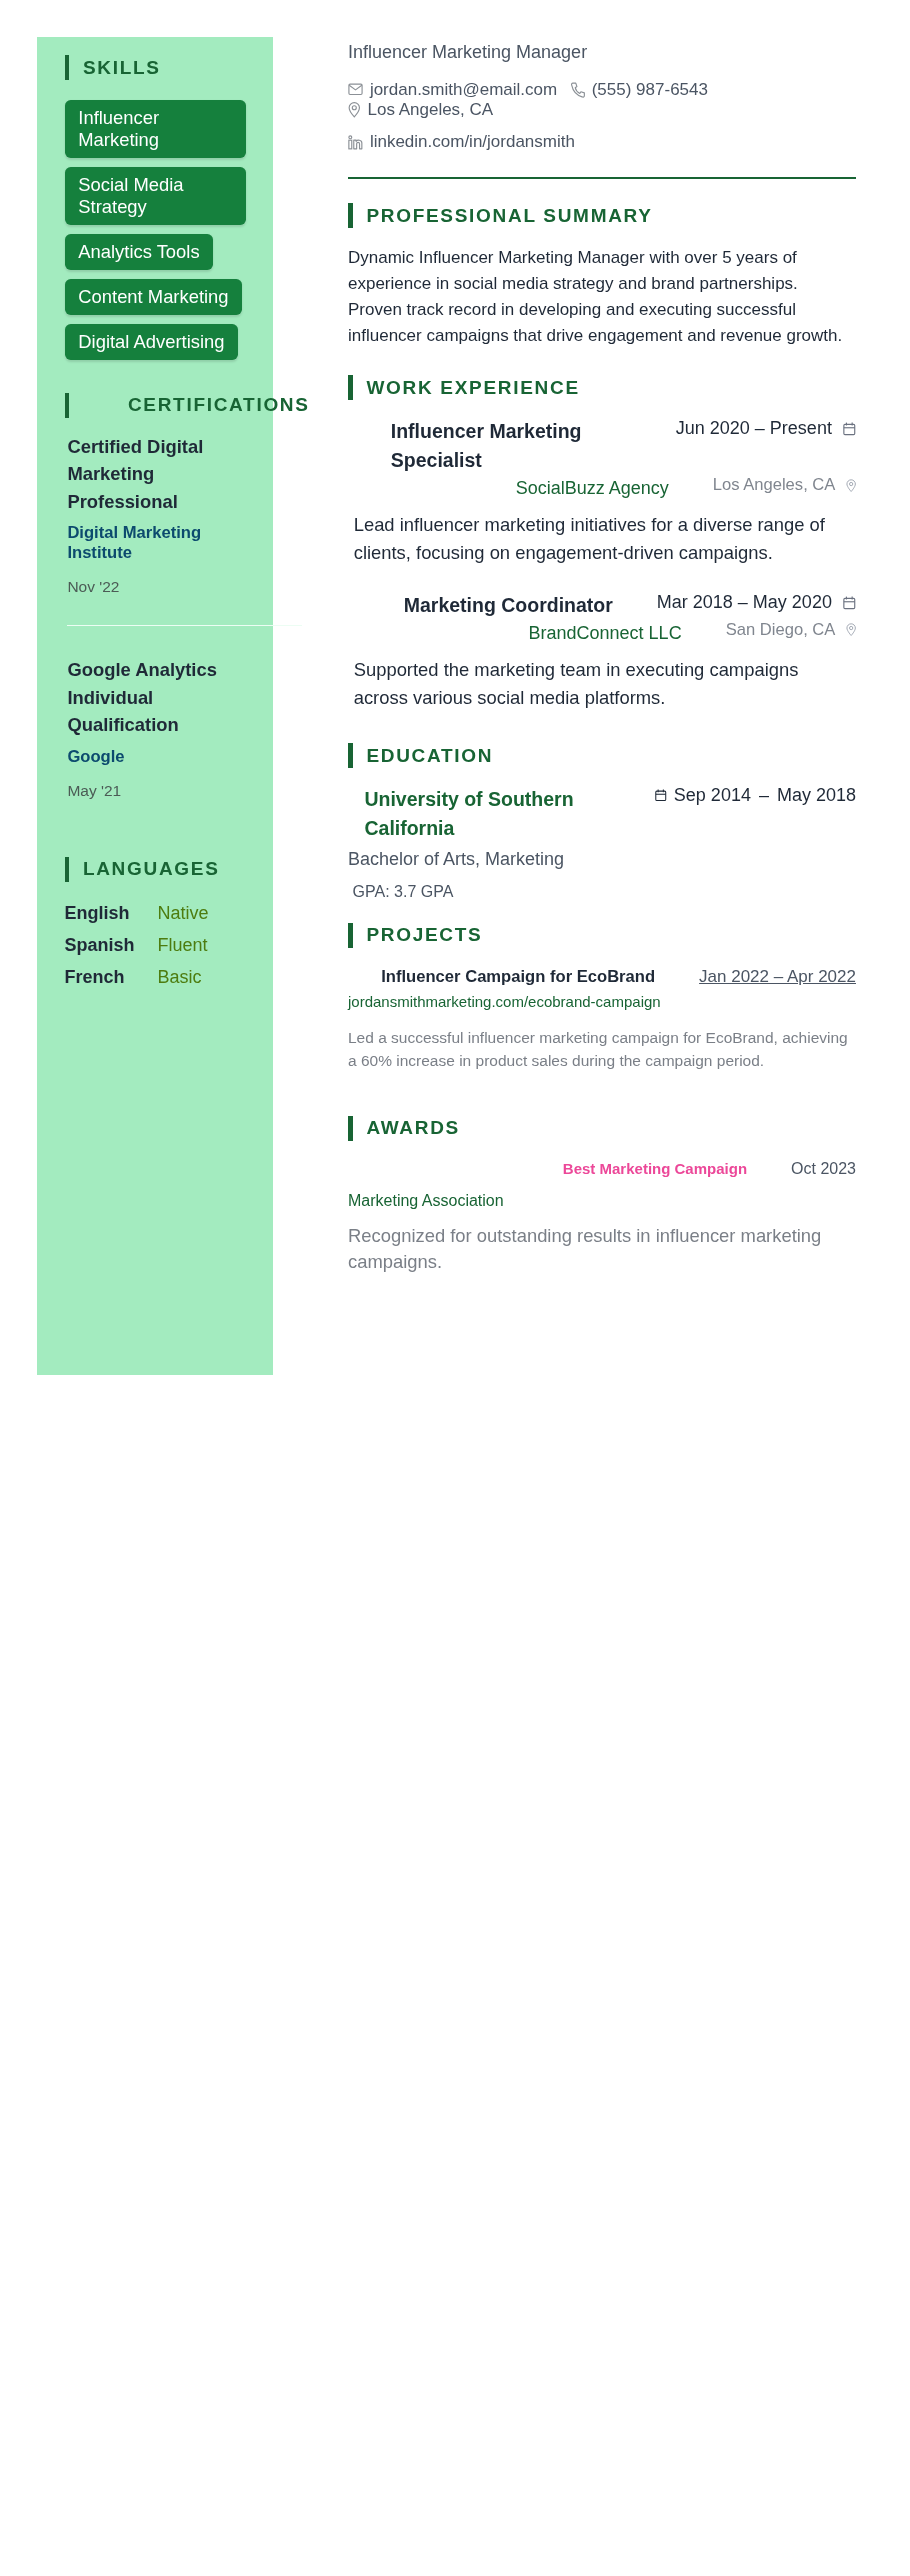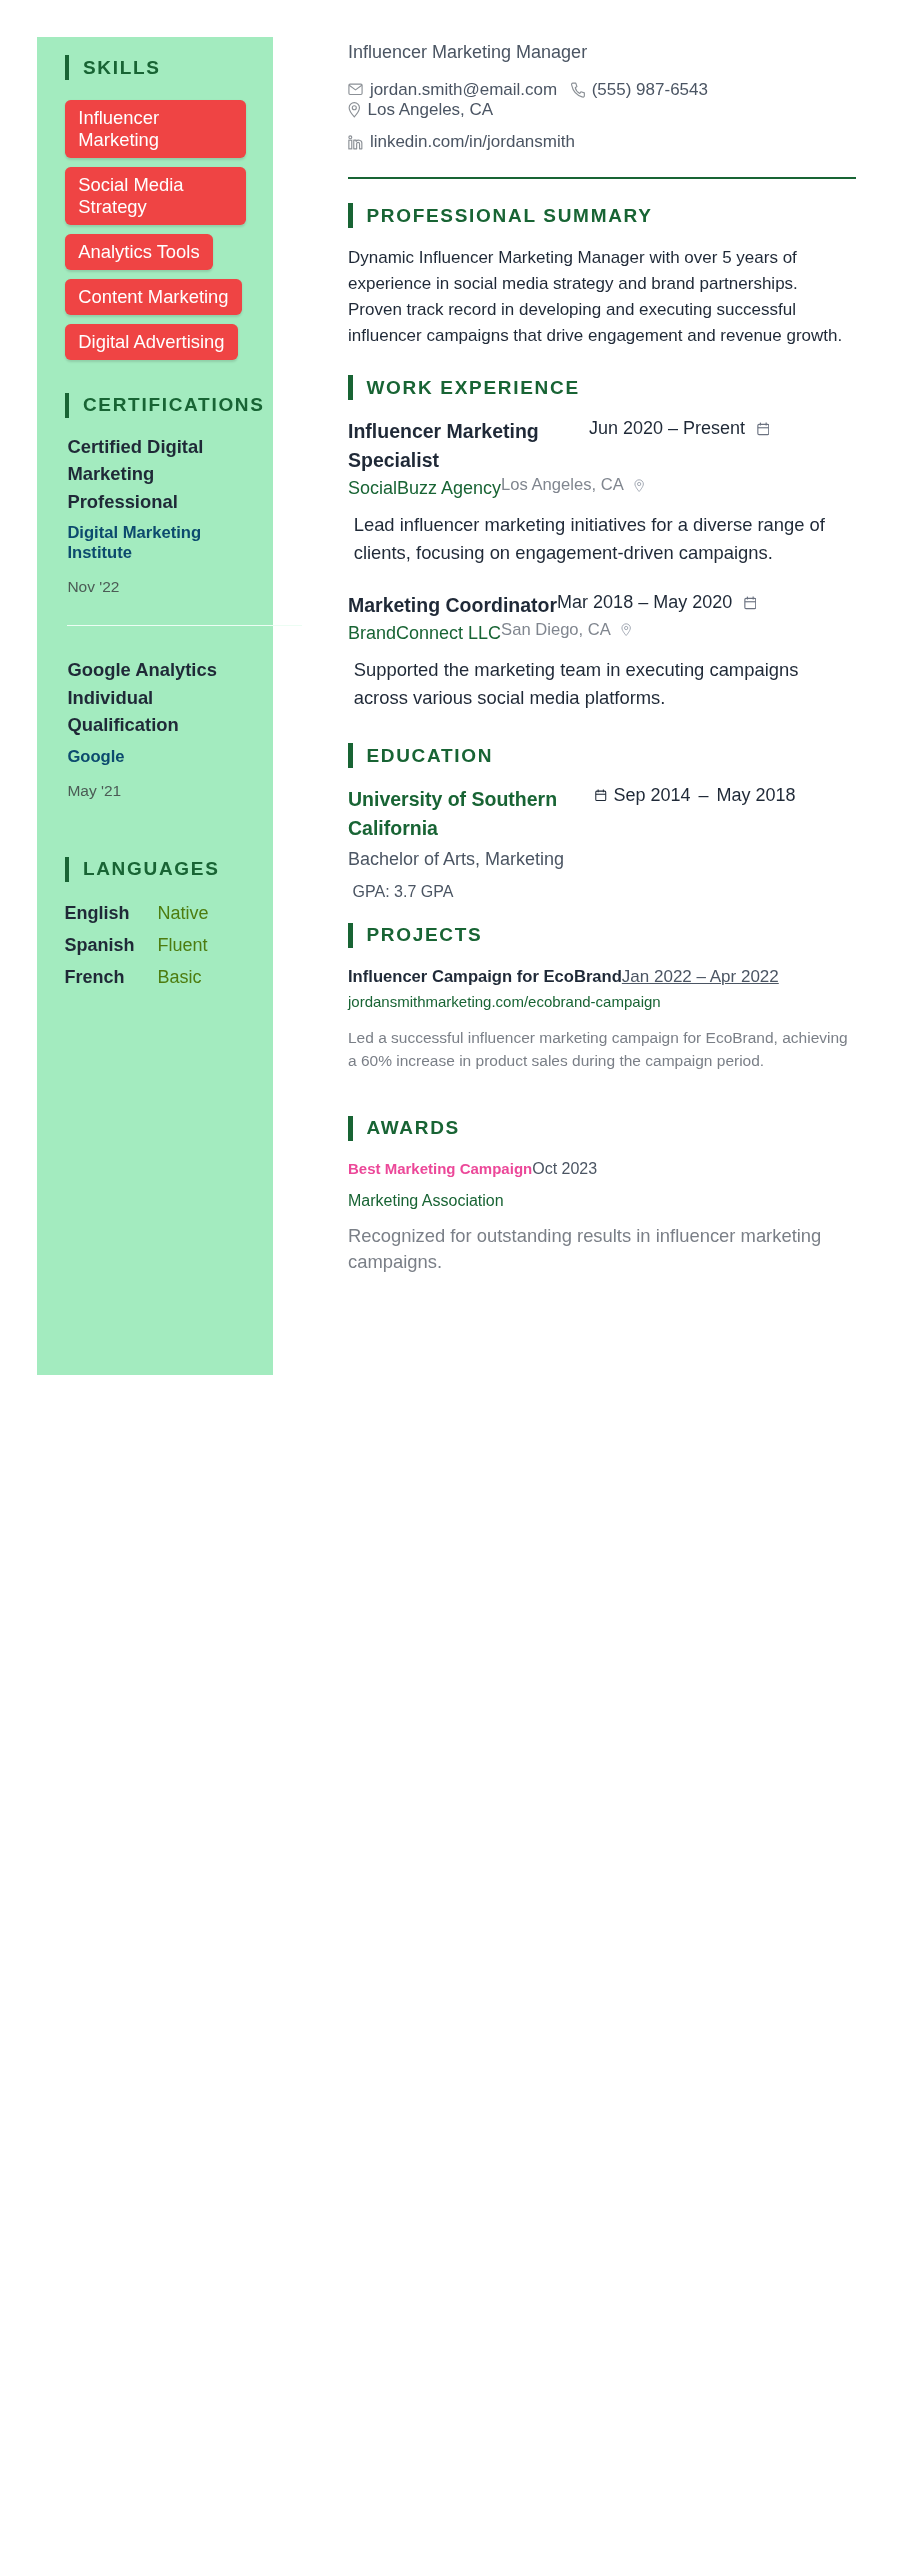--- a/index.html
+++ b/index.html
@@ -14,27 +14,27 @@
     position: absolute; left: 348px; top: 37px; width: 508px;
   }
 
   .sec-head { display: flex; align-items: center; height: 25px; }
   .sec-bar { width: 4.6px; height: 25px; background: #186434; margin-right: 13.8px; flex: none; }
   .sec-title { color: #186434; font-weight: bold; font-size: 19px; letter-spacing: 1.7px; }
 
   
   .skills { margin-top: 19.5px; }
   .skill-chip {
-    display: table; background: #ef4444; color: #ffffff; font-size: 18.4px;
+    display: table; background: #15803d; color: #ffffff; font-size: 18.4px;
     padding: 6.9px 13.8px; border-radius: 5.7px; margin-bottom: 9.2px;
     box-shadow: 0 1.1px 2.3px rgba(0,0,0,0.12);
   }
 
   
-  .certs-head { margin-top: 33px; }
+  .certs-head { margin-top: 33px; gap: 45px; }
   .cert { padding: 0 2.9px; }
   .cert-name { font-weight: bold; font-size: 18.4px; line-height: 27.5px; color: #1f2937; margin-top: 15px; }
   .cert-issuer { font-weight: bold; font-size: 16.6px; color: #0c4a6e; margin-top: 8px; }
   .cert-date { font-size: 15.5px; color: #4b5b55; margin-top: 15px; }
   .cert-divider { height: 1.1px; background: #ecfdf3; margin: 29px 0 30px 2.9px; width: 235px; }
 
   
   .lang-head { margin-top: 57px; }
   .lang-list { margin-top: 15px; }
   .lang-row { display: flex; font-size: 18px; line-height: 32px; }
@@ -47,21 +47,21 @@
   .contacts { display: flex; align-items: center; font-size: 17px; color: #4b5563; margin-top: 17px; flex-wrap: wrap; }
   .contact { display: flex; align-items: center; margin-right: 12.6px; }
   .contact svg { margin-right: 6.9px; }
   .contacts-2 { margin-top: 12.6px; }
   .header-rule { height: 2.3px; background: #186434; margin-top: 25px; width: 508px; }
 
   .section { margin-top: 24px; }
   .summary { font-size: 17px; line-height: 26px; color: #1f2937; margin-top: 17px; }
 
   .job { margin-top: 17px; }
-  .row { display: flex; justify-content: flex-start; align-items: flex-start; }
+  .row { display: flex; justify-content: flex-end; align-items: flex-start; gap: 44px; }
   .job-title { font-weight: bold; font-size: 19.5px; line-height: 29px; color: #1f2937; width: 241px; }
   .job-title-wide { width: auto; }
   .job-dates { font-size: 18px; color: #1f2937; display: flex; align-items: center; line-height: 23px; }
   .job-dates svg { margin-left: 11.5px; }
   .company { font-size: 18px; color: #186434; margin-top: 2.3px; }
   .job-loc { font-size: 16.6px; color: #80868f; display: flex; align-items: center; }
   .job-loc svg { margin-left: 10.3px; }
   .job-desc { font-size: 18.4px; line-height: 27.5px; color: #1f2937; margin-top: 12.6px; padding-left: 5.7px; }
 
   .edu-school { font-weight: bold; font-size: 19.5px; line-height: 29px; color: #186434; width: 247px; }

